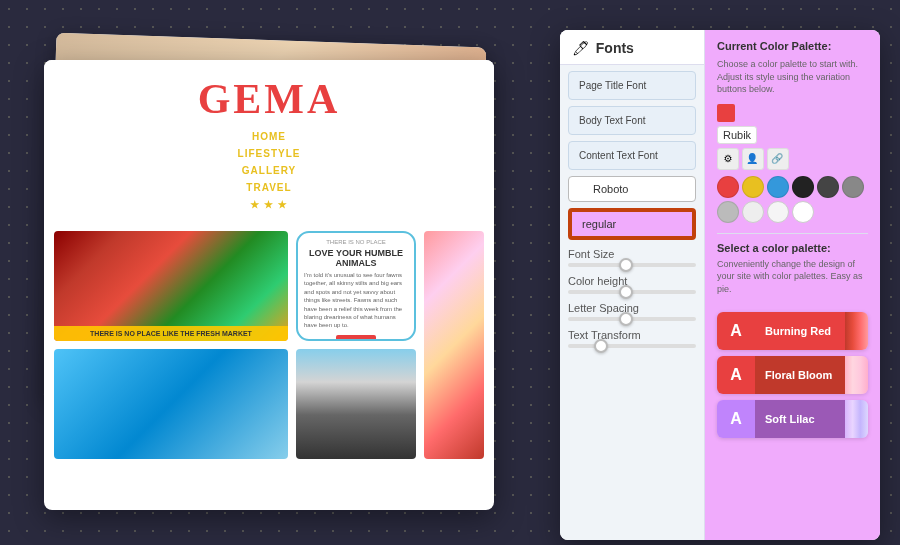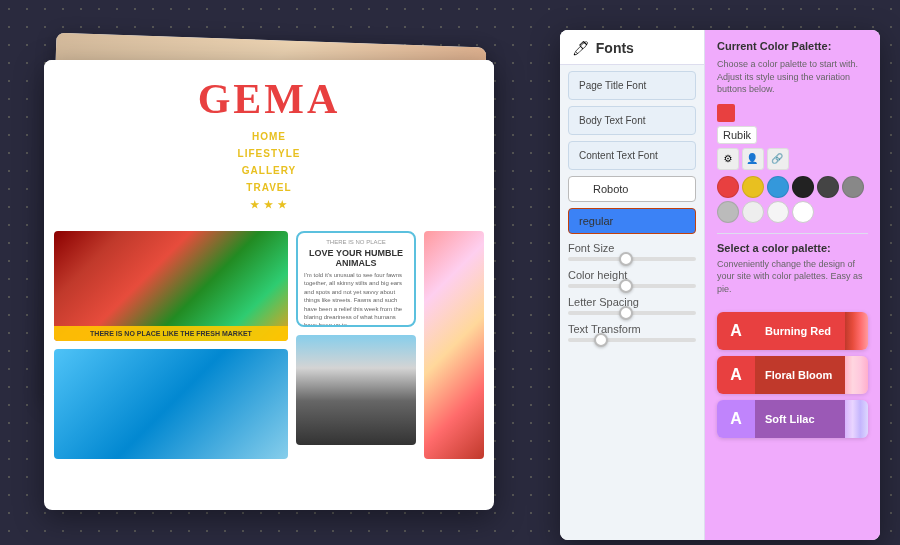--- a/index.html
+++ b/index.html
@@ -127,23 +127,23 @@
       border-radius: 4px;
       overflow: hidden;
     }
 
     .content-middle {
       width: 120px;
     }
 
     .article-box {
       border: 2px solid #5bc0de;
-      border-radius: 8px;
+      border-radius: 13px;
       padding: 6px;
-      height: 96px;
+      height: 110px;
       overflow: hidden;
     }
 
     .article-subtitle {
       font-size: 6px;
       color: #999;
       text-align: center;
     }
 
     .article-title {
@@ -252,22 +252,22 @@
       background: #fff;
       border: 1px solid #bbb;
     }
 
     .font-regular {
       margin: 6px 8px;
       padding: 6px 10px;
       border-radius: 4px;
       font-size: 11px;
       color: #333;
-      background: #3b82f6;
-      border: 1px solid #c2410c;
+      background: #f0abfc;
+      border: 4px solid #c2410c;
     }
 
     .slider-row {
       margin: 8px 8px 4px;
     }
 
     .slider-label {
       font-size: 11px;
       color: #555;
       margin-bottom: 3px;

